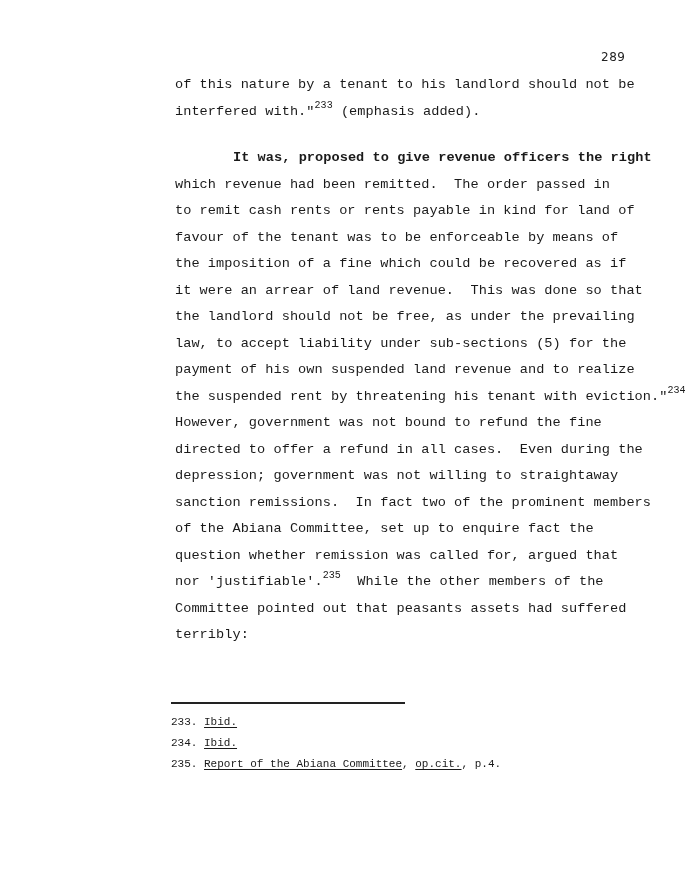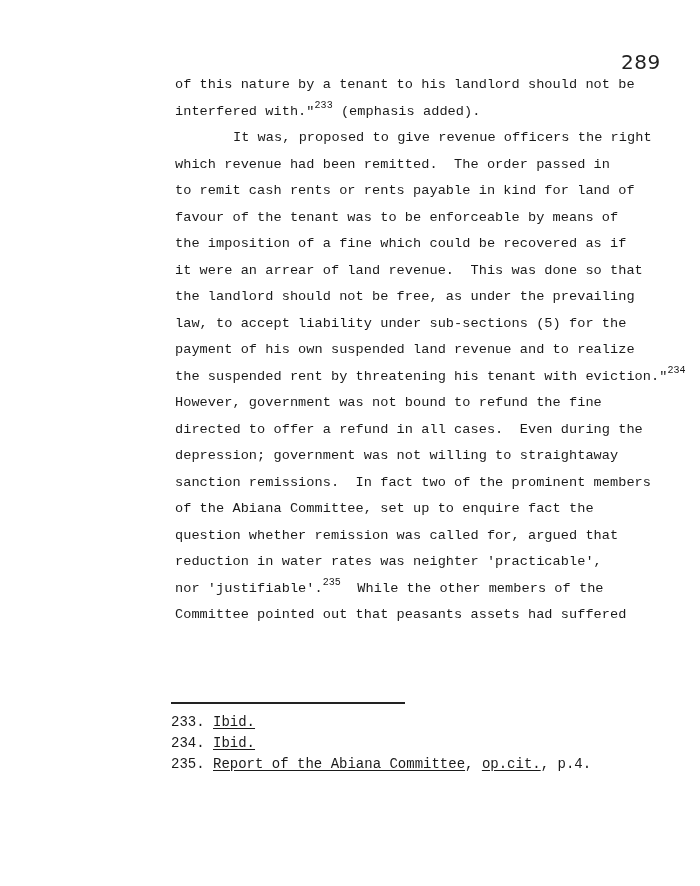--- a/index.html
+++ b/index.html
@@ -1,28 +1,28 @@
 <!DOCTYPE html>
 <html><head>
 <meta charset="utf-8">
 <style>
   html, body { margin: 0; padding: 0; background: #ffffff; }
   body { width: 700px; height: 886px; position: relative; overflow: hidden;
          font-family: "Liberation Mono", "DejaVu Sans Mono", monospace; color: #1a1a1a; }
-  .page-number { position: absolute; left: 601px; top: 50px; font-size: 20px;
-                 font-family: "DejaVu Sans", sans-serif; color: #222; letter-spacing: 0.5px; margin-left: 20px; }
+  .page-number { position: absolute; left: 601px; top: 50px; font-size: 12px;
+                 font-family: "DejaVu Sans", sans-serif; color: #222; letter-spacing: 0.5px; }
   .body-text { position: absolute; left: 175px; top: 72px; width: 520px; }
   .line { height: 26.5px; line-height: 26.5px; font-size: 13.6px; white-space: pre; letter-spacing: 0.05px; }
-  .line.gap-before { margin-top: 0; }
+  .line.gap-before { margin-top: 20px; font-weight: bold; }
   .indent { padding-left: 58px; }
   sup { font-size: 10px; vertical-align: 7px; line-height: 0; }
   .rule { position: absolute; left: 171px; top: 702px; width: 234px; height: 0;
           border-top: 2px solid #222; }
   .footnotes { position: absolute; left: 171px; top: 712px; }
-  .fn { height: 21px; line-height: 21px; font-size: 14px; white-space: pre; }
+  .fn { height: 21px; line-height: 21px; font-size: 11px; white-space: pre; }
   .u { text-decoration: underline; text-underline-offset: 2px; }
 </style>
 </head>
 <body>
 
 <div class="page-number">289</div>
 
 <div class="body-text" id="body-text">
     <div class="line"><span>of this nature by a tenant to his landlord should not be</span></div>
     <div class="line"><span>interfered with."</span><sup>233</sup><span> (emphasis added).</span></div>
@@ -35,23 +35,23 @@
     <div class="line"><span>the landlord should not be free, as under the prevailing</span></div>
     <div class="line"><span>law, to accept liability under sub-sections (5) for the</span></div>
     <div class="line"><span>payment of his own suspended land revenue and to realize</span></div>
     <div class="line"><span>the suspended rent by threatening his tenant with eviction."</span><sup>234</sup></div>
     <div class="line"><span>However, government was not bound to refund the fine</span></div>
     <div class="line"><span>directed to offer a refund in all cases.  Even during the</span></div>
     <div class="line"><span>depression; government was not willing to straightaway</span></div>
     <div class="line"><span>sanction remissions.  In fact two of the prominent members</span></div>
     <div class="line"><span>of the Abiana Committee, set up to enquire fact the</span></div>
     <div class="line"><span>question whether remission was called for, argued that</span></div>
-    <div class="line"><span>reduction in water rates was neighter 'practicable',</span></div>
     <div class="line"><span>nor 'justifiable'.</span><sup>235</sup><span>  While the other members of the</span></div>
     <div class="line"><span>Committee pointed out that peasants assets had suffered</span></div>
+    <div class="line"><span>terribly:</span></div>
   </div>
 
 <div class="rule"></div>
 
 <div class="footnotes" id="footnotes">
     <div class="fn"><span>233. </span><span class="u">Ibid.</span></div>
     <div class="fn"><span>234. </span><span class="u">Ibid.</span></div>
     <div class="fn"><span>235. </span><span class="u">Report of the Abiana Committee</span><span>, </span><span class="u">op.cit.</span><span>, p.4.</span></div>
   </div>
 

